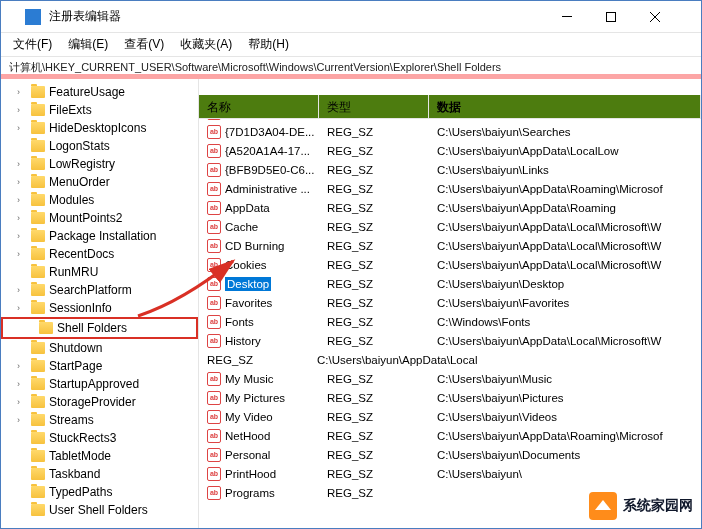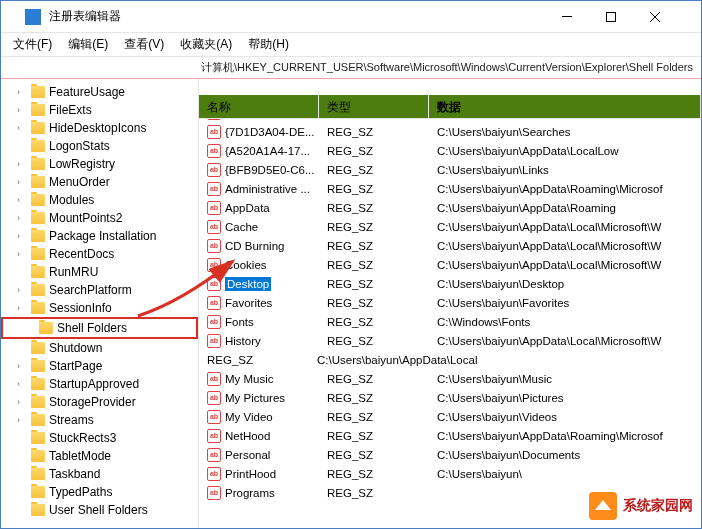--- a/index.html
+++ b/index.html
@@ -43,22 +43,21 @@
     }
     .menu-item {
       padding: 2px 8px;
       cursor: pointer;
     }
     .addressbar {
       height: 22px;
       padding: 3px 8px;
       font-size: 11px;
       color: #222;
-      border-bottom: 1px solid #fca5a5;
-      text-align: right;
+      border-bottom: 5px solid #fca5a5;
     }
     .content {
       display: flex;
       height: calc(100% - 78px);
     }
     .tree-panel {
       width: 198px;
       border-right: 1px solid #e5e5e5;
       overflow-y: auto;
       padding: 4px 0;
@@ -158,21 +157,21 @@
       pointer-events: none;
     }
     .watermark {
       position: absolute;
       bottom: 8px;
       right: 8px;
       display: flex;
       align-items: center;
       font-size: 14px;
       font-weight: bold;
-      color: #b91c1c;
+      color: #0f172a;
     }
     .watermark-icon {
       width: 28px; height: 28px;
       background: #ff8c1a;
       border-radius: 4px;
       margin-right: 6px;
       position: relative;
     }
     .watermark-icon::after {
       content: "";

